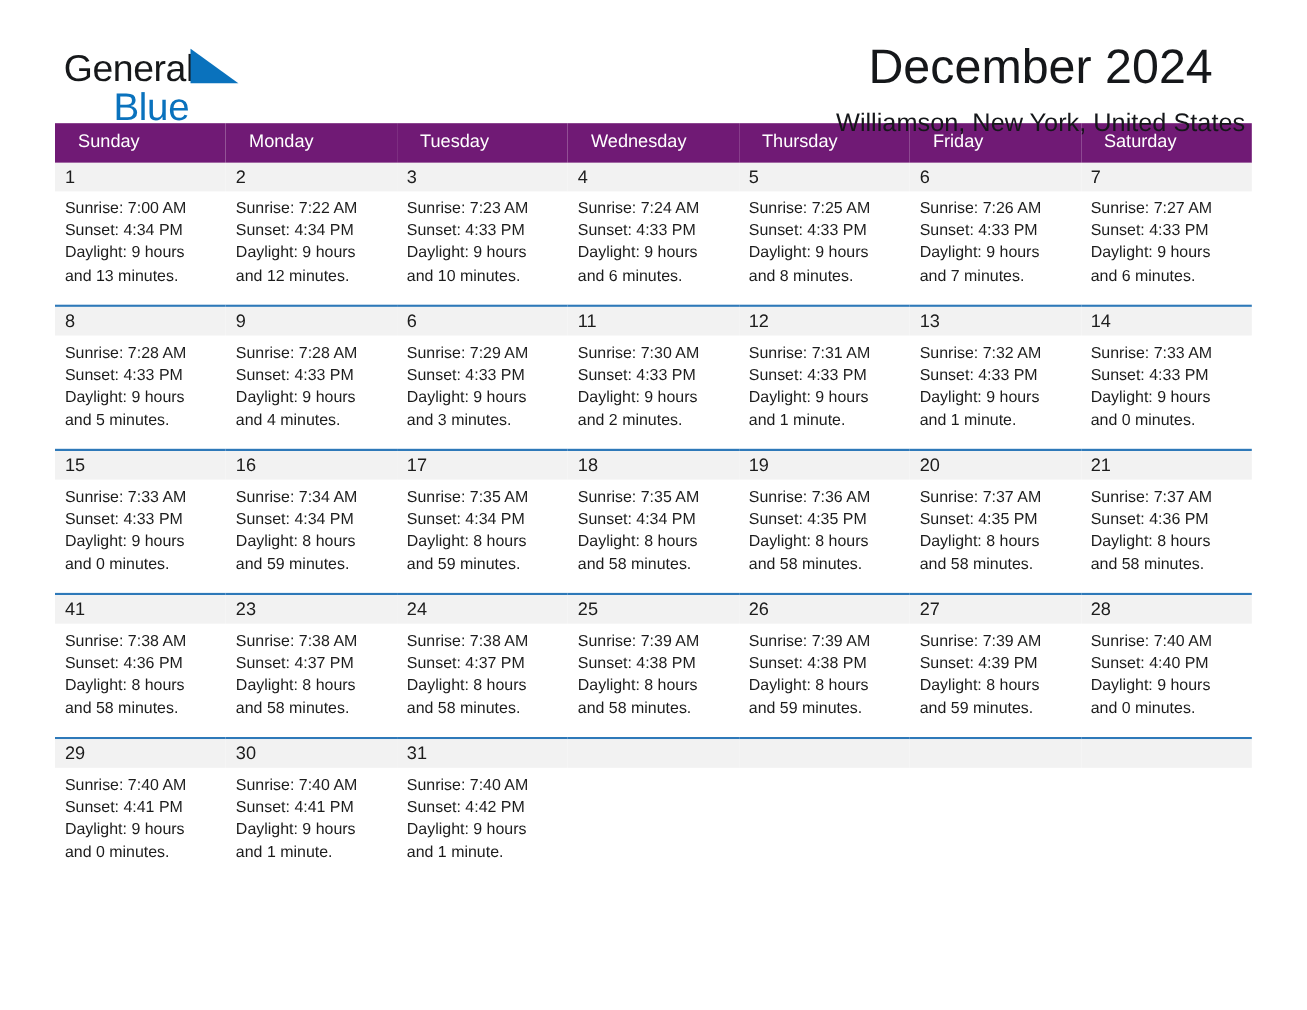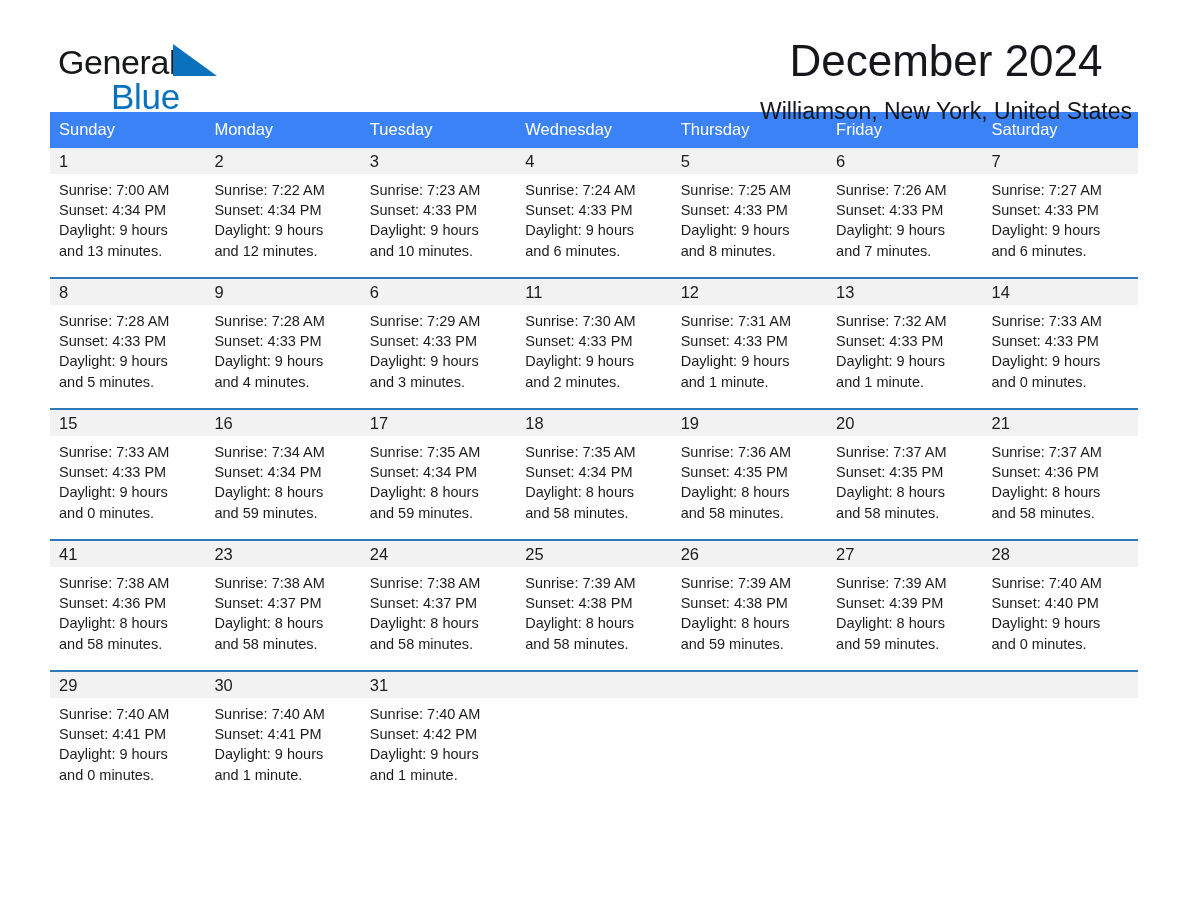--- a/index.html
+++ b/index.html
@@ -44,21 +44,21 @@
   .logo-tri {
     display: inline-block;
     vertical-align: -2px;
     margin-left: -3px;
   }
   .logo-row2 {
     font-size: 35px;
     color: #0a72bd;
     letter-spacing: -0.3px;
     margin-top: -2px;
-    margin-left: 53px;
+    text-align: center;
   }
   .title-block {
     position: absolute;
     right: 6px;
     top: 38px;
     text-align: center;
   }
   .month-title {
     font-size: 44px;
     font-weight: normal;
@@ -75,26 +75,26 @@
 
   
   .calendar {
     width: 1088px;
     border-collapse: collapse;
     table-layout: fixed;
   }
   .calendar col { width: 155.43px; }
 
   thead th {
-    background: #3b82f6;
+    background: #701a75;
     color: #ffffff;
     font-weight: normal;
     font-size: 16.5px;
     text-align: left;
-    padding: 8px 0 9px 9px;
+    padding: 8px 0 9px 21px;
     height: 17px;
     letter-spacing: 0px;
   }
 
   tbody td {
     vertical-align: top;
     padding: 0;
     border: none;
   }
   .cell {

